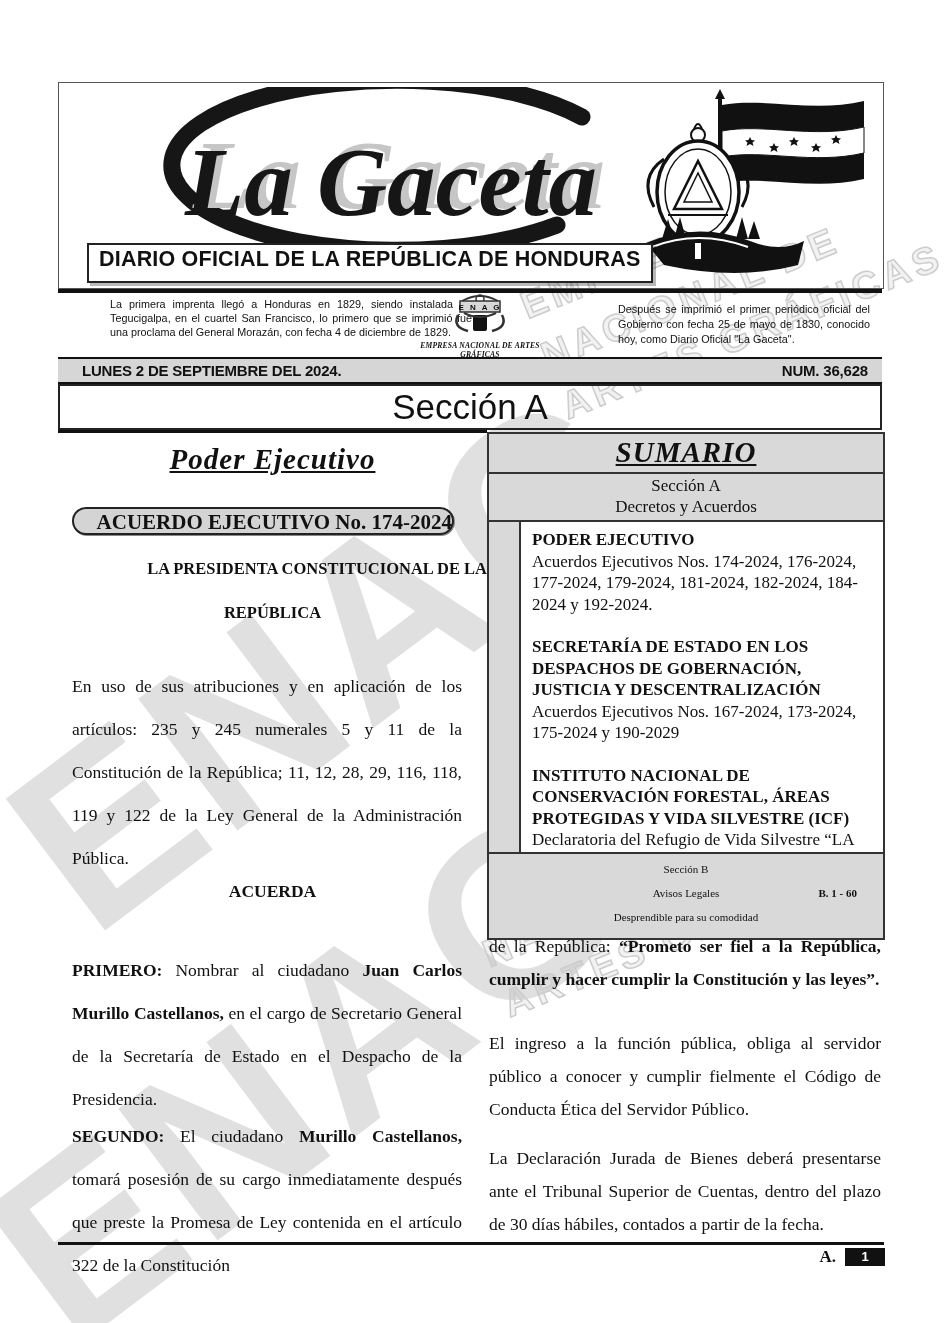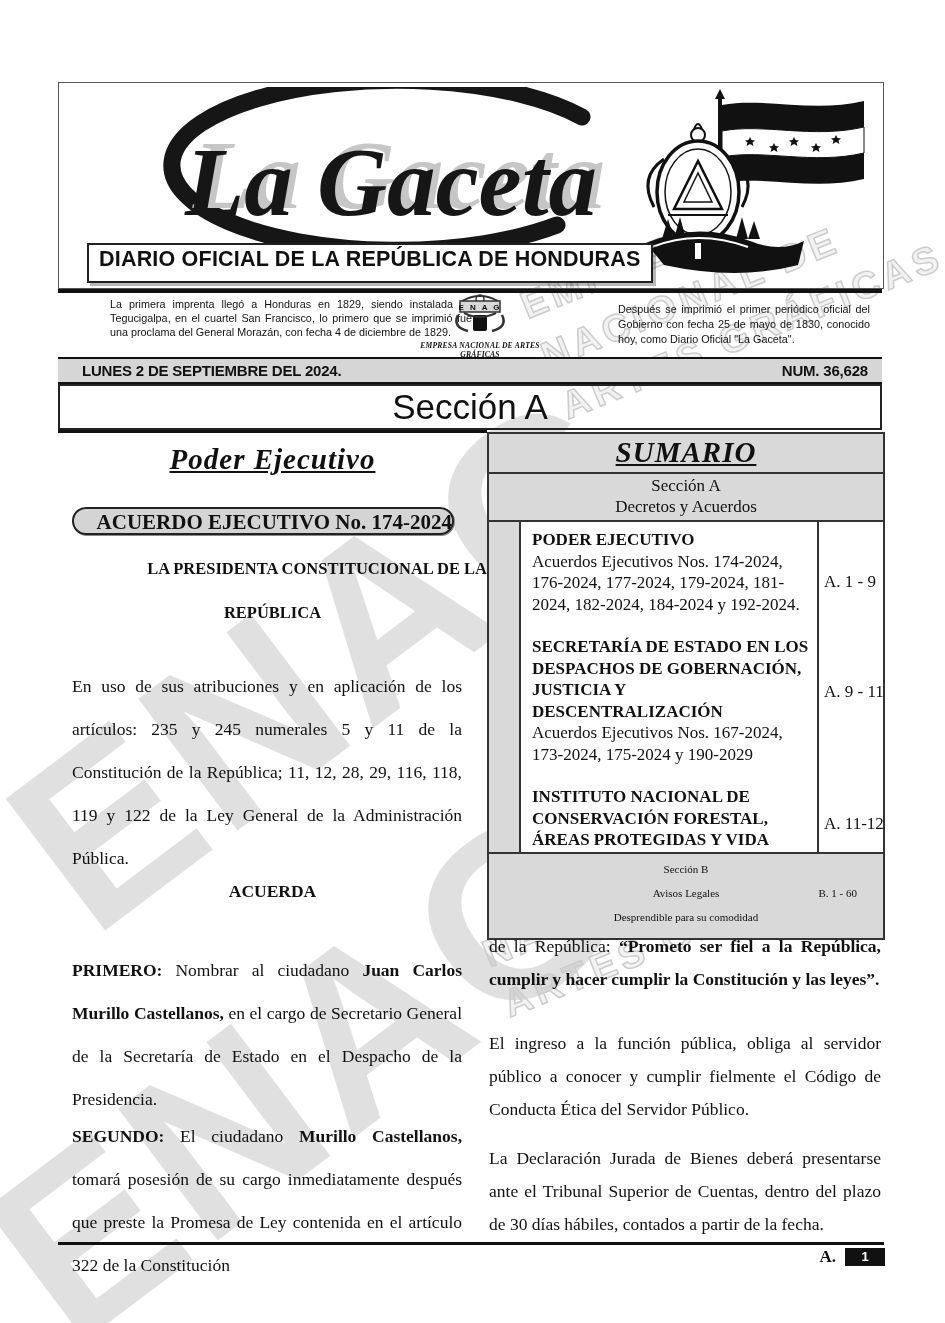--- a/index.html
+++ b/index.html
@@ -71,21 +71,21 @@
   .sum-body{display:flex;border-top:2px solid #333;height:330px;position:relative;}
   .sum-spacer{width:30px;background:#d9d9d9;border-right:2px solid #333;}
   .sum-entries{flex:1;padding:7px 8px 0 11px;font-size:17px;line-height:21.5px;}
   .sum-entry{margin-bottom:21px;}
   .sum-head{font-weight:bold;}
   .sum-refs{width:64px;border-left:2px solid #333;position:relative;font-size:17px;}
   .sum-ref{position:absolute;left:5px;white-space:nowrap;}
   .ref0{top:50px;} .ref1{top:160px;} .ref2{top:292px;}
   .sum-secb{background:#d9d9d9;border-top:2px solid #333;text-align:center;font-size:11px;line-height:24px;
             padding:3px 0 9px;position:relative;}
-  .secb-pages{position:absolute;right:26px;top:27px;}
+  .secb-pages{position:absolute;right:26px;top:27px;font-weight:bold;}
 
   .r-par{font-size:17.5px;line-height:33px;text-align:justify;margin:0;position:absolute;left:2px;width:392px;}
   .r-p1{top:498px;} .r-p2{top:595px;} .r-p3{top:710px;}
 
   
   .footer-rule{position:absolute;left:58px;top:1242px;width:826px;height:3px;background:#111;}
   .page-marker{position:absolute;top:1247px;right:60px;display:flex;align-items:center;}
   .pm-a{font-weight:bold;font-size:17px;font-family:"Liberation Serif",serif;margin-right:9px;}
   .pm-num{display:inline-block;width:40px;height:18px;background:#111;color:#fff;text-align:center;
           font-family:"Liberation Sans",sans-serif;font-weight:bold;font-size:13px;line-height:18px;}
@@ -212,25 +212,20 @@
             </div>
             <div class="sum-entry">
               <div class="sum-head">SECRETARÍA DE ESTADO EN LOS DESPACHOS DE GOBERNACIÓN, JUSTICIA Y DESCENTRALIZACIÓN</div>
               <div>Acuerdos Ejecutivos Nos. 167-2024, 173-2024, 175-2024 y 190-2029</div>
             </div>
             <div class="sum-entry">
               <div class="sum-head">INSTITUTO NACIONAL DE CONSERVACIÓN FORESTAL, ÁREAS PROTEGIDAS Y VIDA SILVESTRE (ICF)</div>
               <div>Declaratoria del Refugio de Vida Silvestre “LA DANTA”</div>
             </div>
           </div>
-          <div class="sum-refs">
-            <span class="sum-ref ref0">A. 1 - 9</span>
-            <span class="sum-ref ref1">A. 9 - 11</span>
-            <span class="sum-ref ref2">A. 11-12</span>
-          </div>
         </div>
         <div class="sum-secb">
           <div>Sección B</div>
           <div>Avisos Legales</div>
           <div>Desprendible para su comodidad</div>
           <span class="secb-pages">B.  1 - 60</span>
         </div>
       </div>
       <p class="r-par r-p1"><span>de la República: </span><span class="b">“Prometo ser fiel a la República, cumplir y hacer cumplir la Constitución y las leyes”.</span></p>
       <p class="r-par r-p2">El ingreso a la función pública, obliga al servidor público a conocer y cumplir fielmente el Código de Conducta Ética del Servidor Público.</p>

